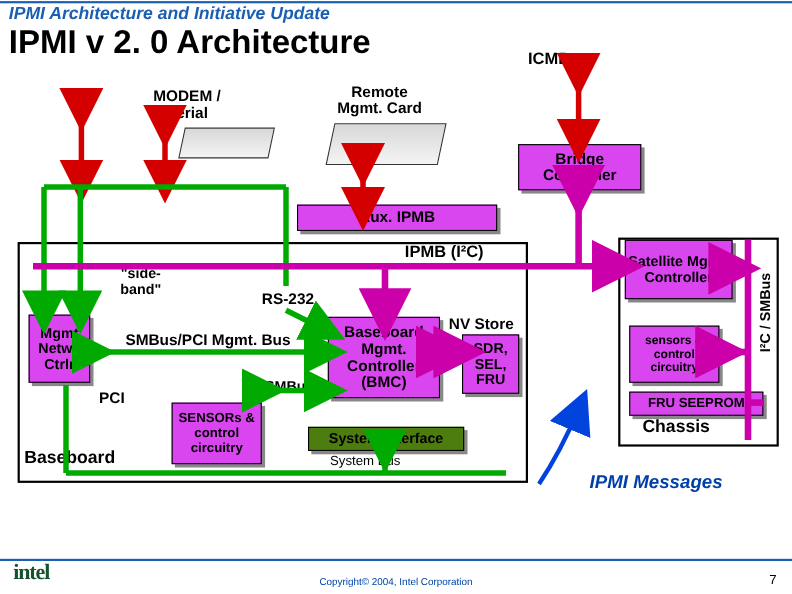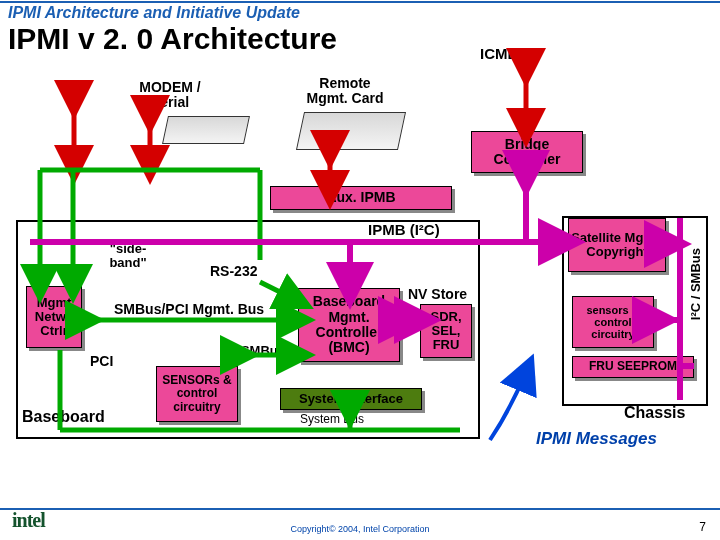--- a/index.html
+++ b/index.html
@@ -16,21 +16,21 @@
   }
   .hdr-main {
     color: #000; font-weight: bold; font-size: 30px;
     padding: 0 8px 4px 8px;
   }
   .lbl {
     position: absolute; font-weight: bold; font-size: 14px;
     color: #000; text-align: center; line-height: 1.1;
   }
   .box {
-    position: absolute; background: #ec4899; border: 1.5px solid #000;
+    position: absolute; background: #d946ef; border: 1.5px solid #000;
     box-shadow: 3px 3px 0 #888;
     font-weight: bold; display: flex;
     align-items: center; justify-content: center;
     text-align: center; line-height: 1.1;
   }
   .arrow {
     position: absolute; pointer-events: none;
   }
   .footer-copy {
     position: absolute; bottom: 6px; width: 100%;
@@ -78,21 +78,21 @@
 <div class="card-3d" style="left:300px; top:112px; width:100px; height:36px;"></div>
 
 <div class="box" style="left:471px; top:131px; width:110px; height:40px; font-size:14px;">Bridge Controller</div>
 
 <div class="box" style="left:270px; top:186px; width:180px; height:22px; font-size:14px;">Aux. IPMB</div>
 
 <div class="lbl" style="left:368px; top:222px; font-size:15px;">IPMB (I²C)</div>
 
 <div class="lbl" style="left:98px; top:242px; width:60px; font-size:13px;">"side-band"</div>
 
-<div class="lbl" style="left:174px; top:264px; font-size:14px;padding-left:36px;">RS-232</div>
+<div class="lbl" style="left:202px; top:264px; font-size:14px;padding-left:36px;">RS-232</div>
 
 <div class="box" style="left:26px; top:286px; width:54px; height:60px; font-size:13px;">Mgmt Netwk Ctrlr</div>
 
 <div class="lbl" style="left:114px; top:302px; font-size:14px;">SMBus/PCI Mgmt. Bus</div>
 
 <div class="lbl" style="left:220px; top:344px; font-size:13px;">I²C/SMBus</div>
 
 <div class="lbl" style="left:90px; top:354px; font-size:14px;">PCI</div>
 
 <div class="box" style="left:156px; top:366px; width:80px; height:54px; font-size:12px;">SENSORs &amp; control circuitry</div>
@@ -103,27 +103,27 @@
 
 <div class="box" style="left:298px; top:288px; width:100px; height:72px; font-size:14px;">Baseboard Mgmt. Controller (BMC)</div>
 
 <div class="lbl" style="left:408px; top:287px; font-size:14px;">NV Store</div>
 <div class="box" style="left:420px; top:304px; width:50px; height:52px; font-size:13px;">SDR, SEL, FRU</div>
 
 <div class="box" style="left:280px; top:388px; width:140px; height:20px; font-size:13px; background:#4d7c0f;">System Interface</div>
 
 <div class="lbl" style="left:300px; top:413px; font-size:12px; font-weight:normal;">System Bus</div>
 
-<div class="box" style="left:568px; top:218px; width:96px; height:52px; font-size:13px;">Satellite Mgmt. Copyright</div>
+<div class="box" style="left:568px; top:218px; width:96px; height:52px; font-size:13px;">Satellite Mgmt. Controller</div>
 
 <div class="box" style="left:572px; top:296px; width:80px; height:50px; font-size:11px;">sensors &amp; control circuitry</div>
 
 <div class="box" style="left:572px; top:356px; width:120px; height:20px; font-size:12px;">FRU SEEPROM</div>
 
-<div class="lbl" style="left:624px; top:380px; font-size:16px;margin-top:24px;">Chassis</div>
+<div class="lbl" style="left:584px; top:380px; font-size:16px;">Chassis</div>
 
 <div style="position:absolute; left:562px; top:216px; width:142px; height:186px; border:2px solid #000;"></div>
 
 <div class="vert-label" style="left:688px; top:248px;">I²C / SMBus</div>
 
 <div class="lbl" style="left:536px; top:430px; color:#0040aa; font-style:italic; font-size:17px;">IPMI Messages</div>
 
 <svg class="arrow" width="720" height="540" style="left:0;top:0;">
   <defs>
     <marker id="ah-red" markerWidth="8" markerHeight="8" refX="4" refY="4" orient="auto">

